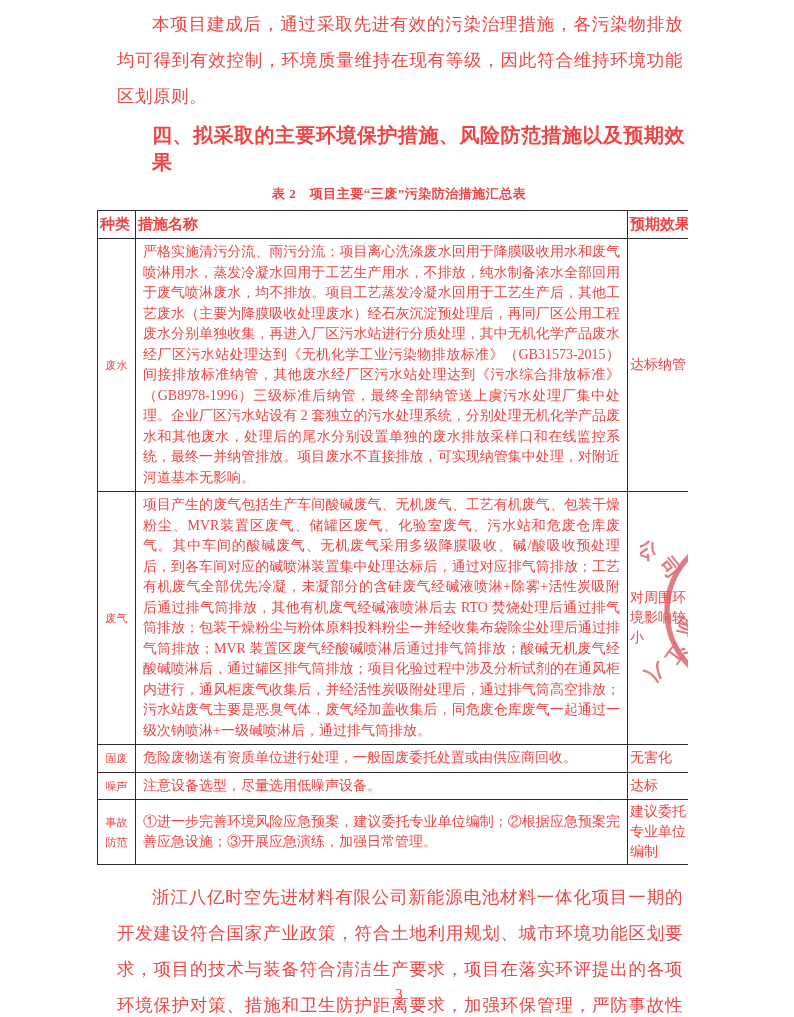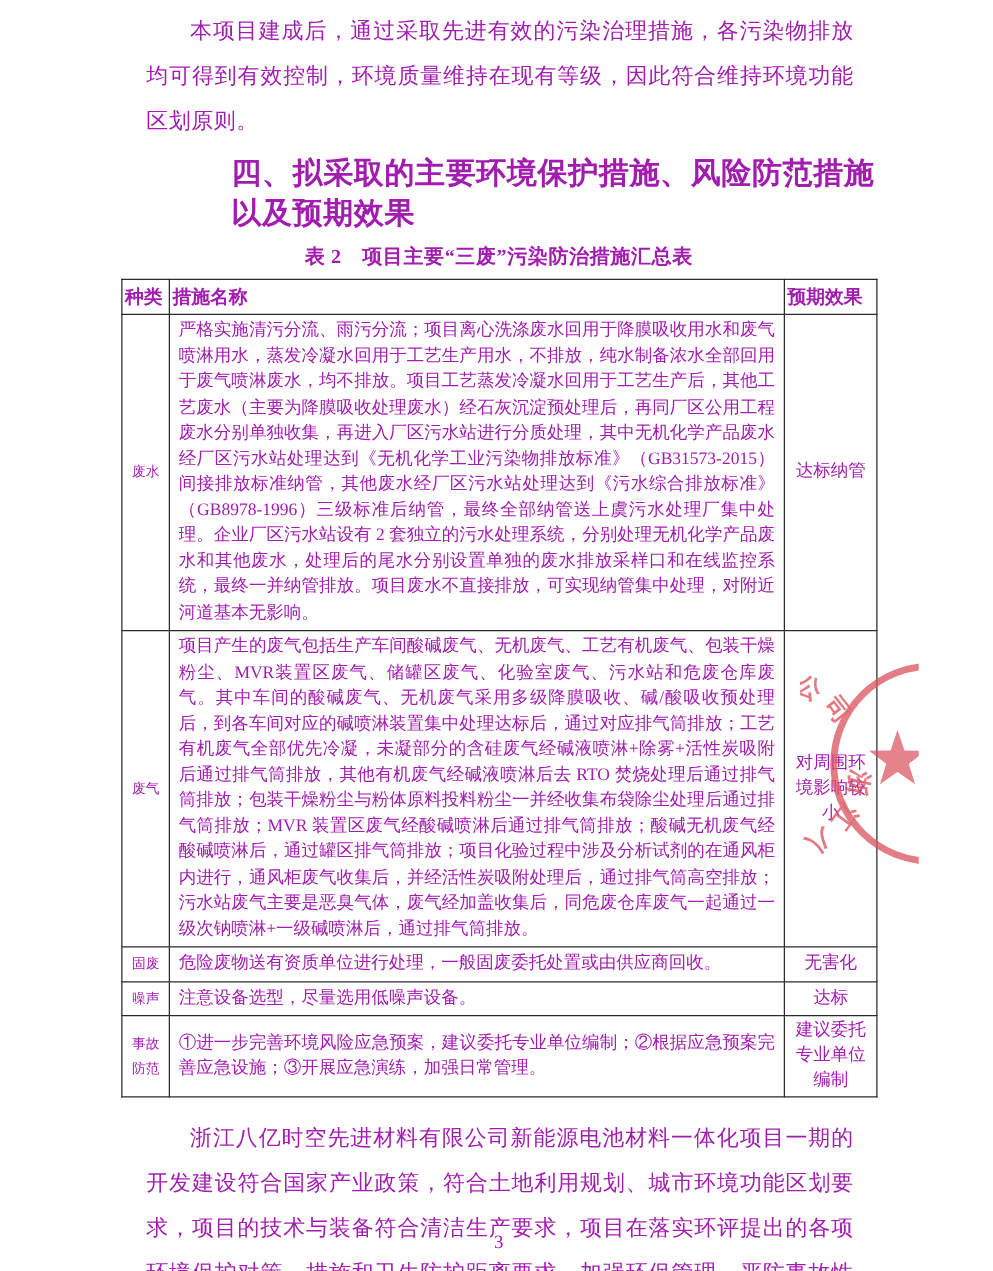--- a/index.html
+++ b/index.html
@@ -2,46 +2,45 @@
 <html><head>
 <meta charset="utf-8">
 <style>
   html,body{margin:0;padding:0;background:#ffffff;}
   .page{
     position:relative;
     width:688px;height:1017px;
     background:#ffffff;
     overflow:hidden;
     font-family:"Liberation Serif","DejaVu Serif",serif;
-    color:#a21caf;
-    padding-left:47px;
+    color:#ef4444;
   }
   .content{
     position:absolute;
     left:97px;top:6px;
     width:604px;
   }
   .body-text{
     margin:0 18px 0 20px;
     font-size:17.5px;
     line-height:36px;
     text-align:justify;
     text-indent:2em;
     letter-spacing:0.5px;
   }
   .section-heading{
-    margin:8px 0 0 88px;
-    font-size:24px;
+    margin:8px 0 0 55px;
+    font-size:20px;
     font-weight:bold;
     letter-spacing:0.5px;
   }
   .table-caption{
     margin-top:9px;
     text-align:center;
-    font-size:16px;
+    font-size:13px;
     font-weight:bold;
     letter-spacing:0.5px;
   }
   table.measures{
     margin-top:7px;
     width:604px;
     border-collapse:collapse;
     table-layout:fixed;
   }
   table.measures th, table.measures td{
@@ -65,21 +64,21 @@
   }
   td.measure{
     font-size:14px;
     line-height:20.5px;
     padding:3px 7px;
     text-align:justify;
   }
   td.effect{
     font-size:14px;
     line-height:20px;
-    text-align:center;
+    text-align:left;
     padding:2px 2px;
   }
   .page-number{
     position:absolute;
     left:97px;
     top:986px;
     width:604px;
     text-align:center;
     font-size:15px;
   }

